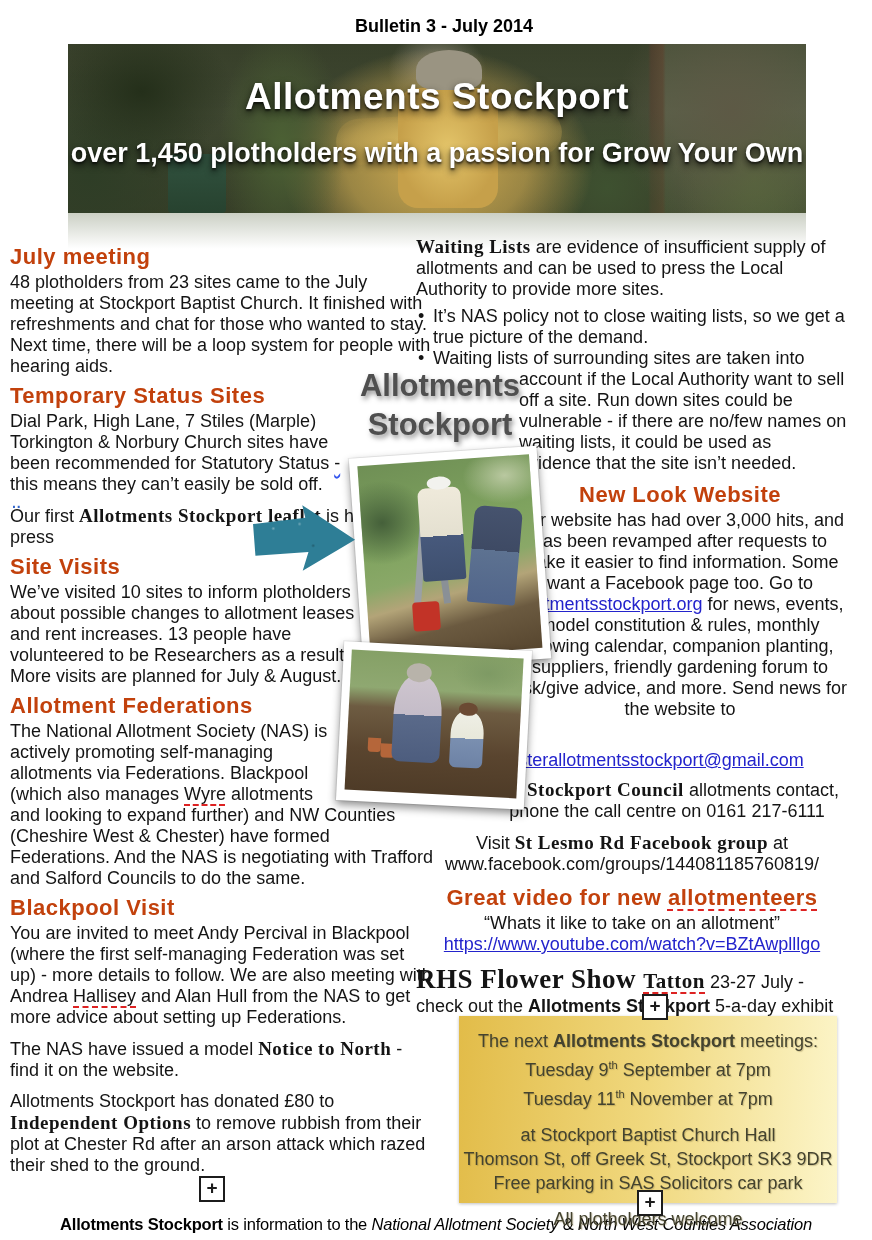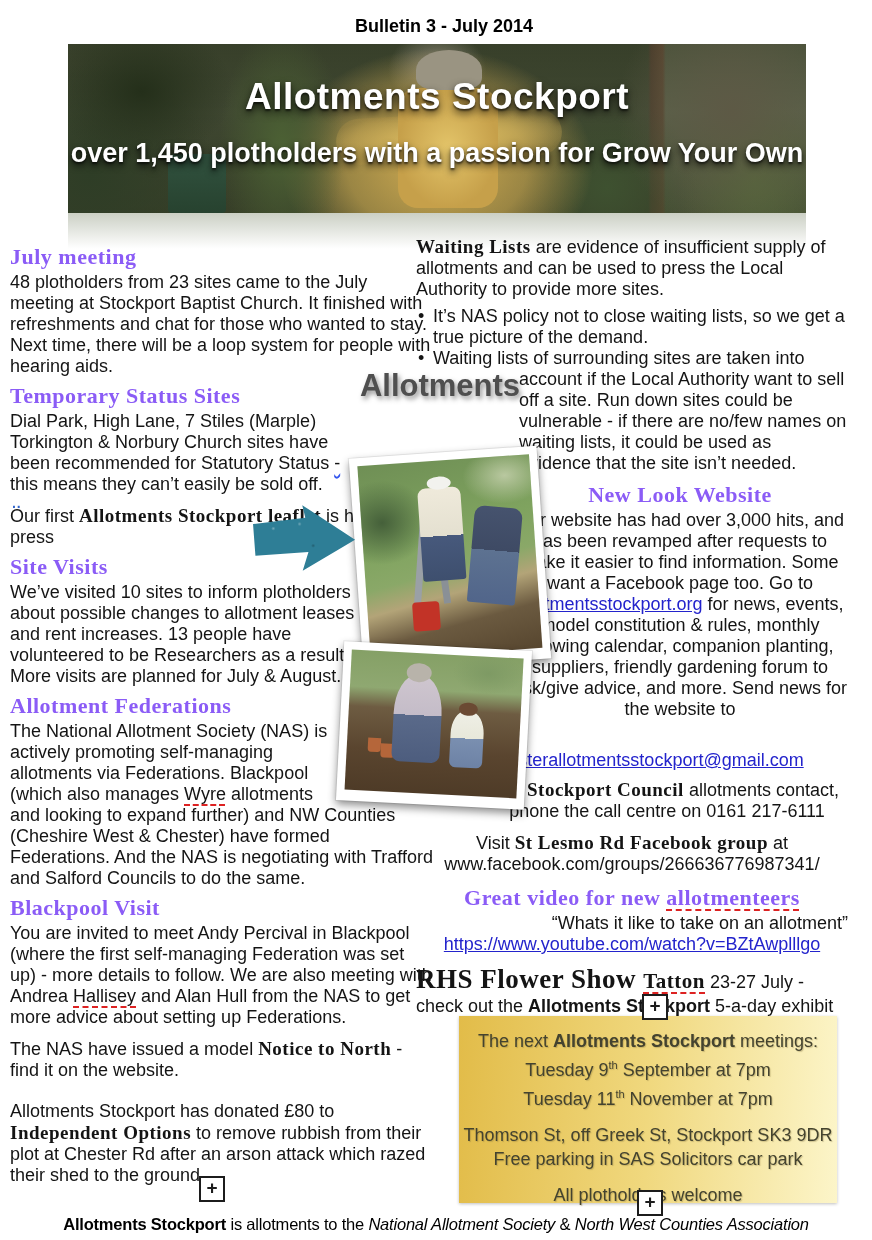--- a/index.html
+++ b/index.html
@@ -29,21 +29,21 @@
   .b-sub{position:absolute;top:94px;left:0;width:100%;text-align:center;font-size:27px;font-weight:bold;color:#fff;
          text-shadow:0 2px 2px rgba(0,0,0,.55),0 4px 7px rgba(0,0,0,.8);}
   .banner-reflection{position:absolute;left:68px;top:213px;width:738px;height:42px;
          background:linear-gradient(180deg,rgba(140,150,125,.45),rgba(255,255,255,0) 85%);}
   
   .col{position:absolute;font-size:18px;line-height:21px;}
   .col-left{left:10px;top:238px;width:424px;}
   .col-right{left:416px;top:236px;width:432px;}
   p{margin:0 0 6px 0;}
   h2.hand{margin:6px 0 2px 0;}
-  .hand{font-family:Liberation Serif, serif;font-weight:600;letter-spacing:.5px;color:#8b5cf6;}
+  .hand{font-family:Liberation Sans, sans-serif;font-weight:600;letter-spacing:.5px;color:#c2410c;}
   h2.hand{font-size:22px;line-height:26px;}
   .hand-inline{font-family:cursive;font-weight:600;font-size:19px;letter-spacing:.5px;}
   .bullets{margin:0;padding:0;list-style:none;}
   .bullets li{position:relative;padding-left:17px;margin:0;}
   .bullets li::before{content:"•";position:absolute;left:2px;top:0;}
   .center{text-align:center;}
   .link{color:var(--link-blue,#2323cc);text-decoration:underline;cursor:pointer;}
   .sq-red{text-decoration-line:underline;text-decoration-style:dashed;text-decoration-color:var(--squiggle-red,#dd2222);
           text-decoration-thickness:2px;text-underline-offset:4px;}
   .sq-blue{text-decoration-line:underline;text-decoration-style:wavy;text-decoration-color:var(--squiggle-blue,#3355ee);
@@ -145,51 +145,52 @@
       <span class="wrap-r" style="width:92px;height:112px;"></span>
       <h2 class="hand">Allotment Federations</h2>
       <p><span>The National Allotment Society (NAS) is actively promoting self-managing allotments via Federations. Blackpool (which also manages </span><span class="sq-red">Wyre</span><span> allotments and looking to expand further) and NW Counties (Cheshire West &amp; Chester) have formed Federations. And the NAS is negotiating with Trafford and Salford Councils to do the same.</span></p>
     </div>
 
     <h2 class="hand">Blackpool Visit</h2>
     <p><span>You are invited to meet Andy Percival in Blackpool (where the first self-managing Federation was set up) - more details to follow. We are also meeting with Andrea </span><span class="sq-red">Hallisey</span><span> and Alan Hull from the NAS to get more advice about setting up Federations.</span></p>
 
     <p style="margin-top:10px;"><span>The NAS have issued a model </span><span class="hand-inline">Notice to North</span><span> - find it on the website.</span></p>
 
-    <p style="margin-top:20px;"><span>Allotments Stockport has donated £80 to </span><span class="hand-inline">Independent Options</span><span> to remove rubbish from their plot at Chester Rd after an arson attack which razed their shed to the ground.</span></p>
+    <p style="margin-top:10px;"><span>Allotments Stockport has donated £80 to </span><span class="hand-inline">Independent Options</span><span> to remove rubbish from their plot at Chester Rd after an arson attack which razed their shed to the ground.</span></p>
   </div>
 
   <div class="col col-right">
     <p><span class="hand-inline">Waiting Lists</span><span> are evidence of insufficient supply of allotments and can be used to press the Local Authority to provide more sites.</span></p>
     <ul class="bullets">
       <li>It’s NAS policy not to close waiting lists, so we get a true picture of the demand.</li>
       <li><span>Waiting lists of surrounding sites are taken into </span><span class="wrap-l" style="width:86px;height:96px;"></span><span>account if the Local Authority want to sell off a site. Run down sites could be vulnerable - if there are no/few names on waiting lists, it could be used as evidence that the site isn’t needed.</span></li>
     </ul>
 
     <div class="center" style="margin-top:8px;">
       <span class="wrap-l" style="width:96px;height:268px;"></span>
       <h2 class="hand" style="margin:4px 0 2px 0;">New Look Website</h2>
       <p><span>Our website has had over 3,000 hits, and has been revamped after requests to make it easier to find information. Some want a Facebook page too. Go to </span><a class="link">allotmentsstockport.org</a><span> for news, events, model constitution &amp; rules, monthly growing calendar, companion planting, suppliers, friendly gardening forum to ask/give advice, and more. Send news for the website to </span><a class="link">webmasterallotmentsstockport@gmail.com</a></p>
     </div>
 
     <p class="center" style="padding-left:70px;margin-top:8px;"><span>For </span><span class="hand-inline">Stockport Council</span><span> allotments contact, phone the call centre on 0161 217-6111</span></p>
 
-    <p class="center" style="margin-top:10px;"><span>Visit </span><span class="hand-inline">St Lesmo Rd Facebook group</span><span> at www.facebook.com/groups/266636776987341/</span></p>
+    <p class="center" style="margin-top:10px;"><span>Visit </span><span class="hand-inline">St Lesmo Rd Facebook group</span><span> at www.facebook.com/groups/144081185760819/</span></p>
 
     <div class="center" style="margin-top:10px;">
       <h2 class="hand" style="margin:0 0 2px 0;"><span>Great video for new </span><span class="sq-red">allotmenteers</span></h2>
-      <p style="margin:0;text-align:right;">“Whats it like to take on an allotment”</p>
+      <p style="margin:0;">“Whats it like to take on an allotment”</p>
       <p style="margin:0;"><a class="link">https://www.youtube.com/watch?v=BZtAwplllgo</a></p>
     </div>
 
     <p style="margin-top:12px;line-height:24px;"><span class="hand-inline" style="font-size:27px;margin-top:20px;">RHS Flower Show </span><span class="hand-inline sq-red" style="font-size:21px;">Tatton</span><span> 23-27 July - check out the </span><span class="bold">Allotments Stockport</span><span> 5-a-day exhibit</span></p>
   </div>
 
   <div class="wordart">
     <div>Allotments</div>
+    <div>Stockport</div>
   </div>
 
   <div class="arrow">
       <div class="arrow-shape"></div>
     </div>
 
   <div class="photo photo1">
     <div class="img">
       <div class="p1-handle"></div>
       <div class="p1-handle2"></div>
@@ -210,21 +211,22 @@
 
   <div class="anchor anchor-1">+</div>
   <div class="anchor anchor-2">+</div>
   <div class="anchor anchor-3">+</div>
 
   <div class="meet-box">
     <div><span>The next </span><span class="bold">Allotments Stockport</span><span> meetings:</span></div>
     <div><span>Tuesday 9</span><sup>th</sup><span> September at 7pm</span></div>
     <div><span>Tuesday 11</span><sup>th</sup><span> November at 7pm</span></div>
     <div class="gap"></div>
+    <div>at Stockport Baptist Church Hall</div>
     <div>Thomson St, off Greek St, Stockport SK3 9DR</div>
     <div>Free parking in SAS Solicitors car park</div>
     <div class="gap"></div>
     <div>All plotholders welcome</div>
   </div>
 
-  <div class="footer"><span class="bold">Allotments Stockport</span><span> is allotments to the </span><span class="it">National Allotment Society</span><span> &amp; </span><span class="it">North West Counties Association</span></div>
+  <div class="footer"><span class="bold">Allotments Stockport</span><span> is information to the </span><span class="it">National Allotment Society</span><span> &amp; </span><span class="it">North West Counties Association</span></div>
 
 </div>
 
 </body></html>

